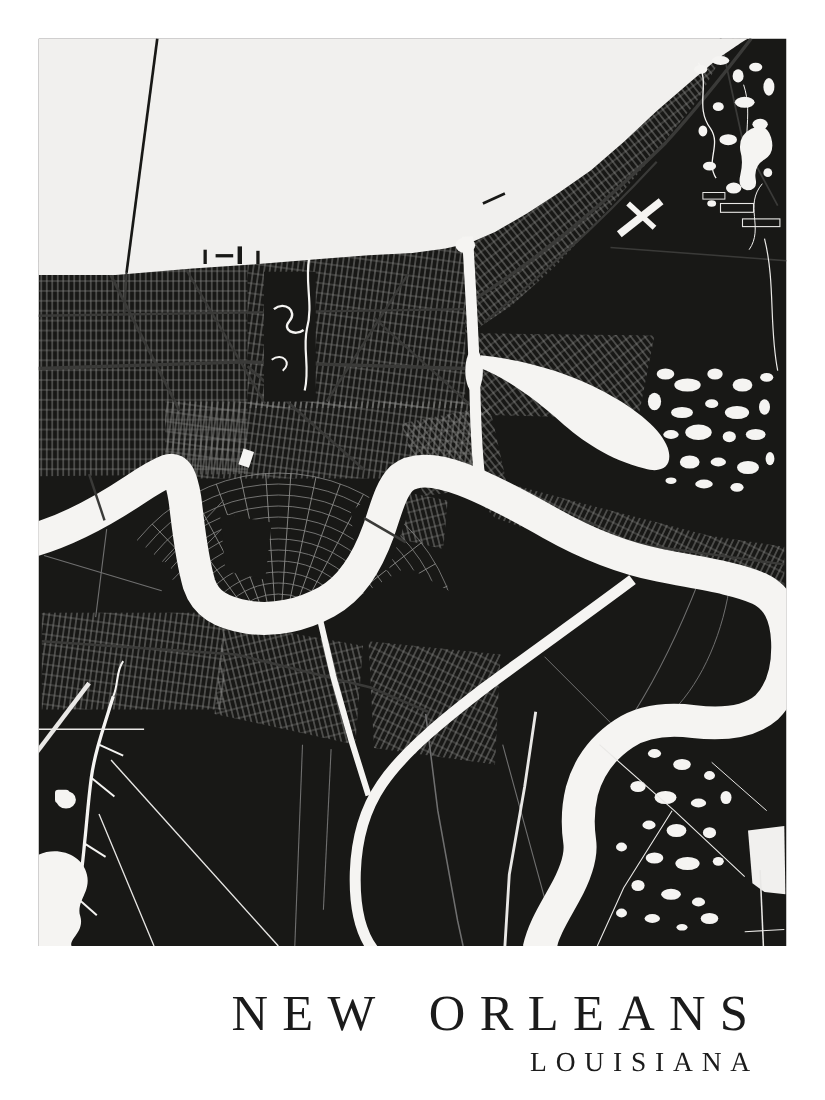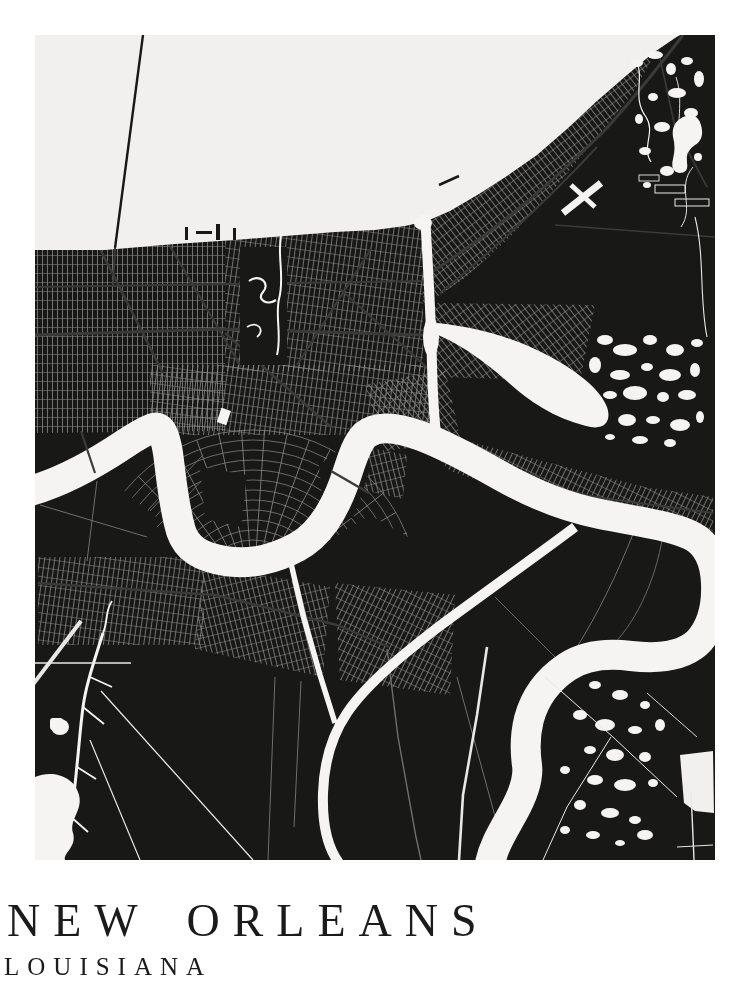--- a/index.html
+++ b/index.html
@@ -14,21 +14,21 @@
   .land{fill:var(--land);}
   .lake{fill:var(--water);}
   .water{fill:var(--river);}
   .ws{stroke:var(--river);fill:none;}
   .st{stroke:var(--street);}
   .stc{stroke:var(--street);fill:none;}
   .rd{stroke:var(--road-dark);fill:none;}
   .rm{stroke:var(--road-mid);fill:none;}
   .rw{stroke:var(--road-light);fill:none;}
   .ds{stroke:var(--land);fill:none;}
-  .caption{position:absolute;top:860px;left:0;width:686px;text-align:left;color:var(--text);}
+  .caption{position:absolute;top:860px;left:0;width:686px;text-align:right;color:var(--text);}
   .caption h1{font-size:46px;font-weight:400;letter-spacing:13px;word-spacing:12px;margin:34px 0 0;position:relative;left:7px;color:var(--text);}
   .caption h2{font-size:25px;font-weight:400;letter-spacing:8px;margin:6px 0 0;position:relative;left:4px;color:var(--text);}
 </style>
 </head>
 <body>
 
 <div class="poster">
   <div class="map-frame">
     <svg width="680" height="825" viewBox="0 0 680 825">
       <defs>

